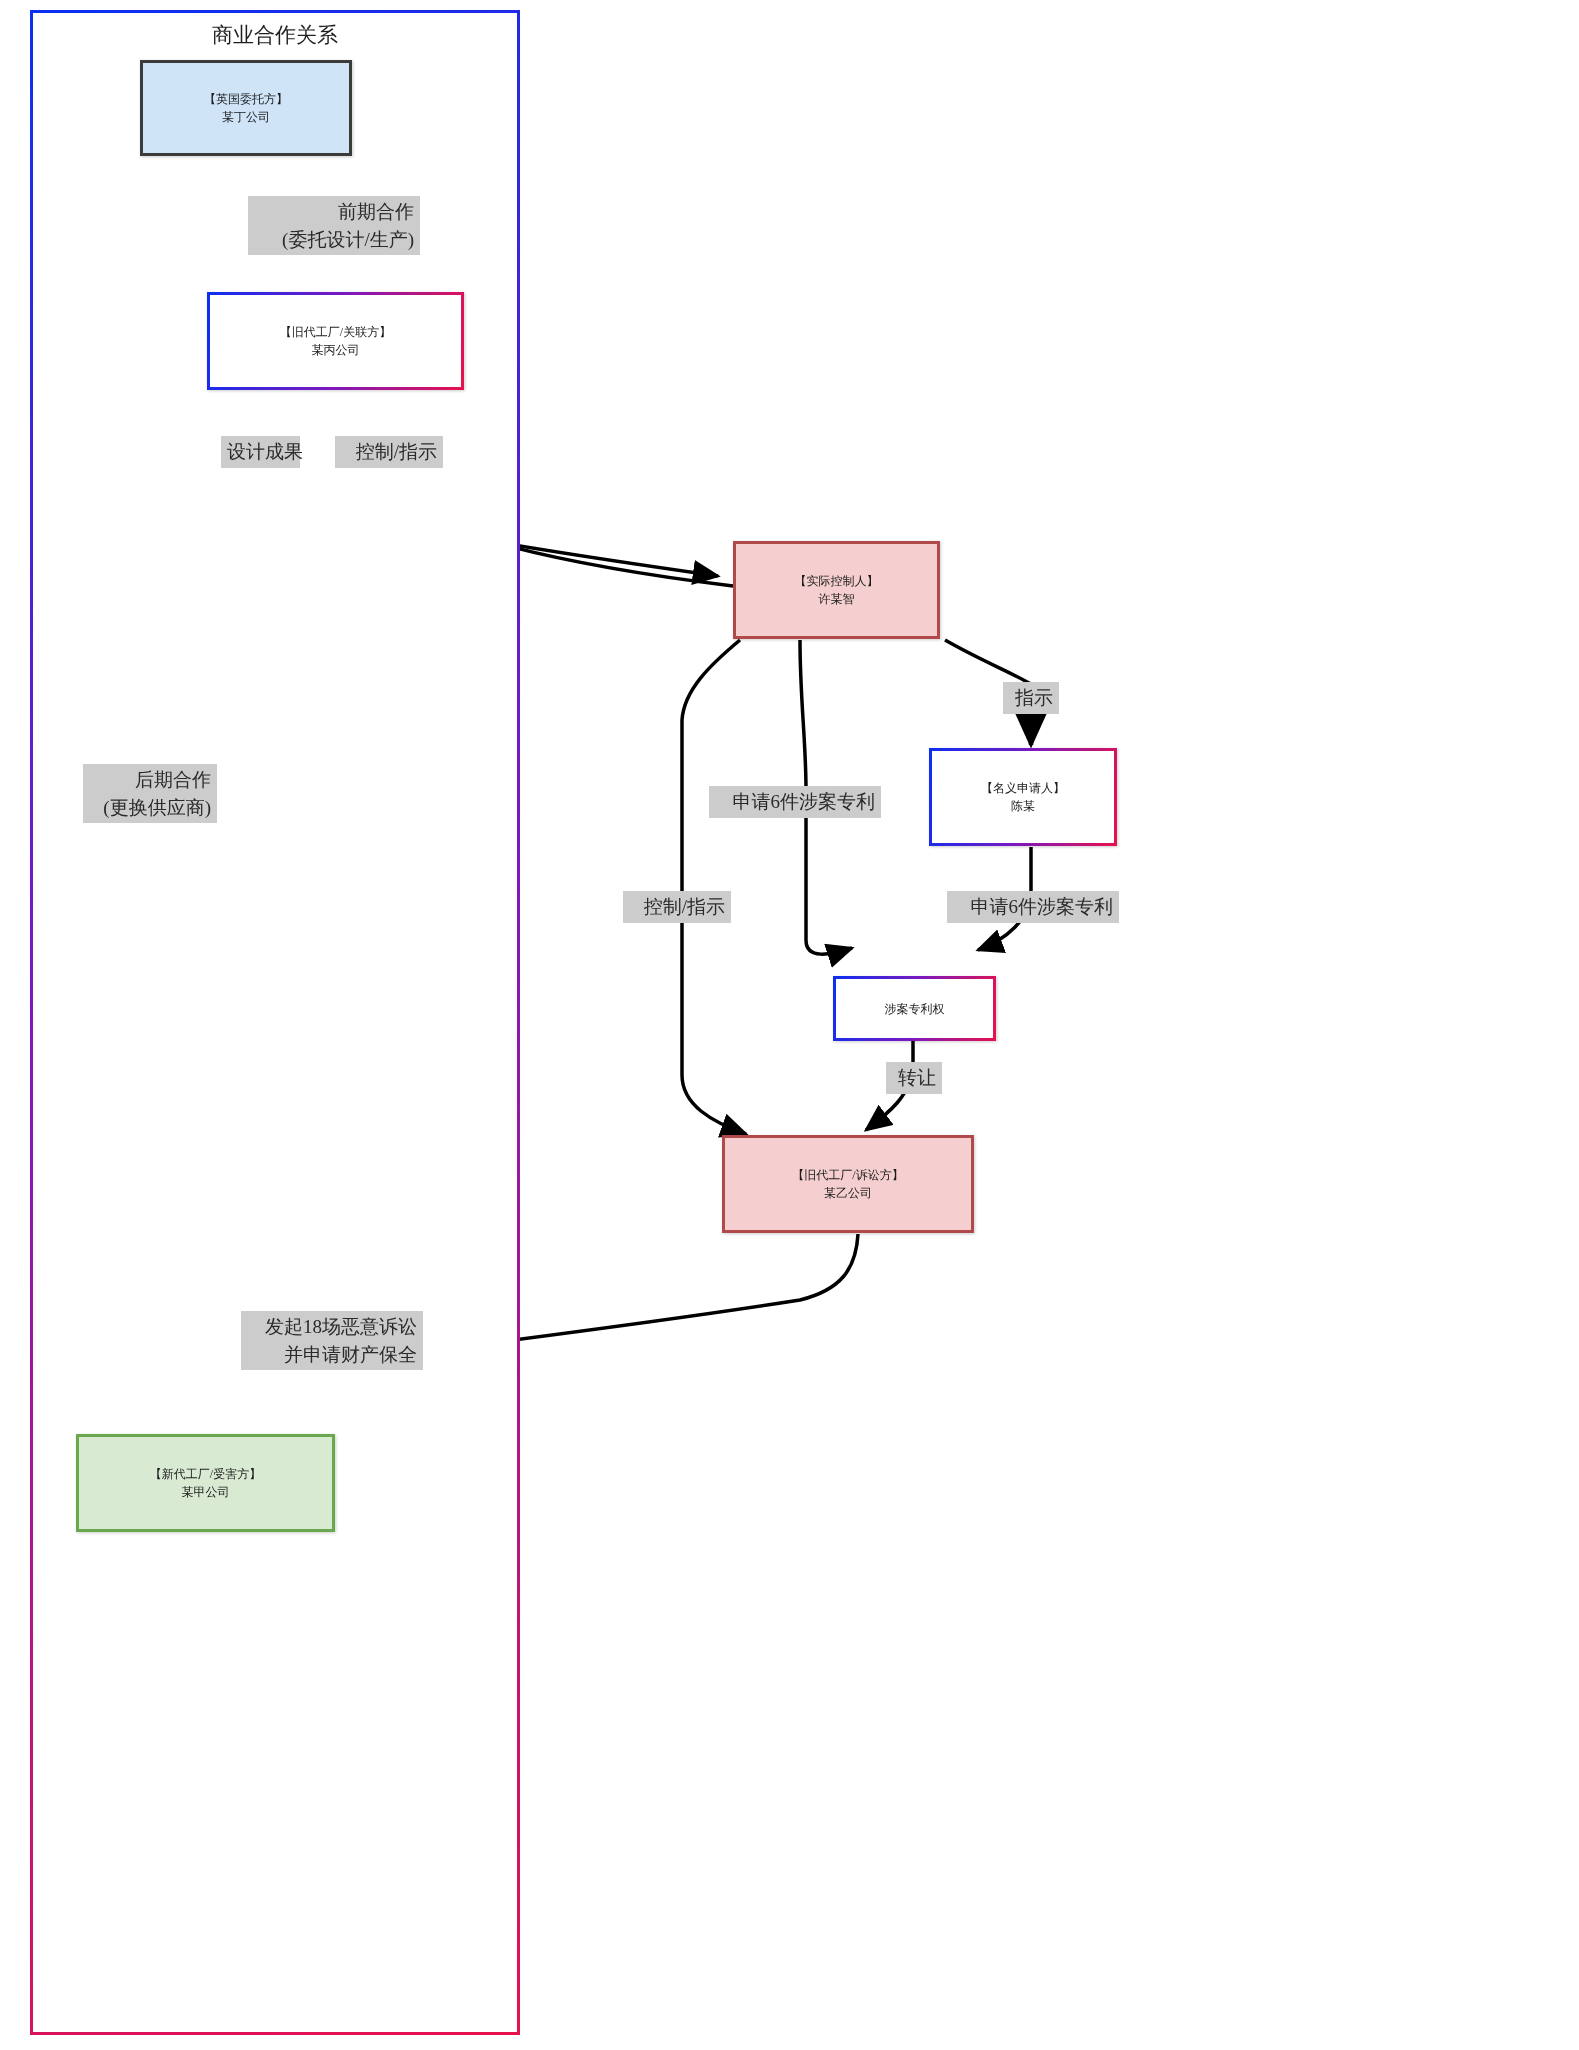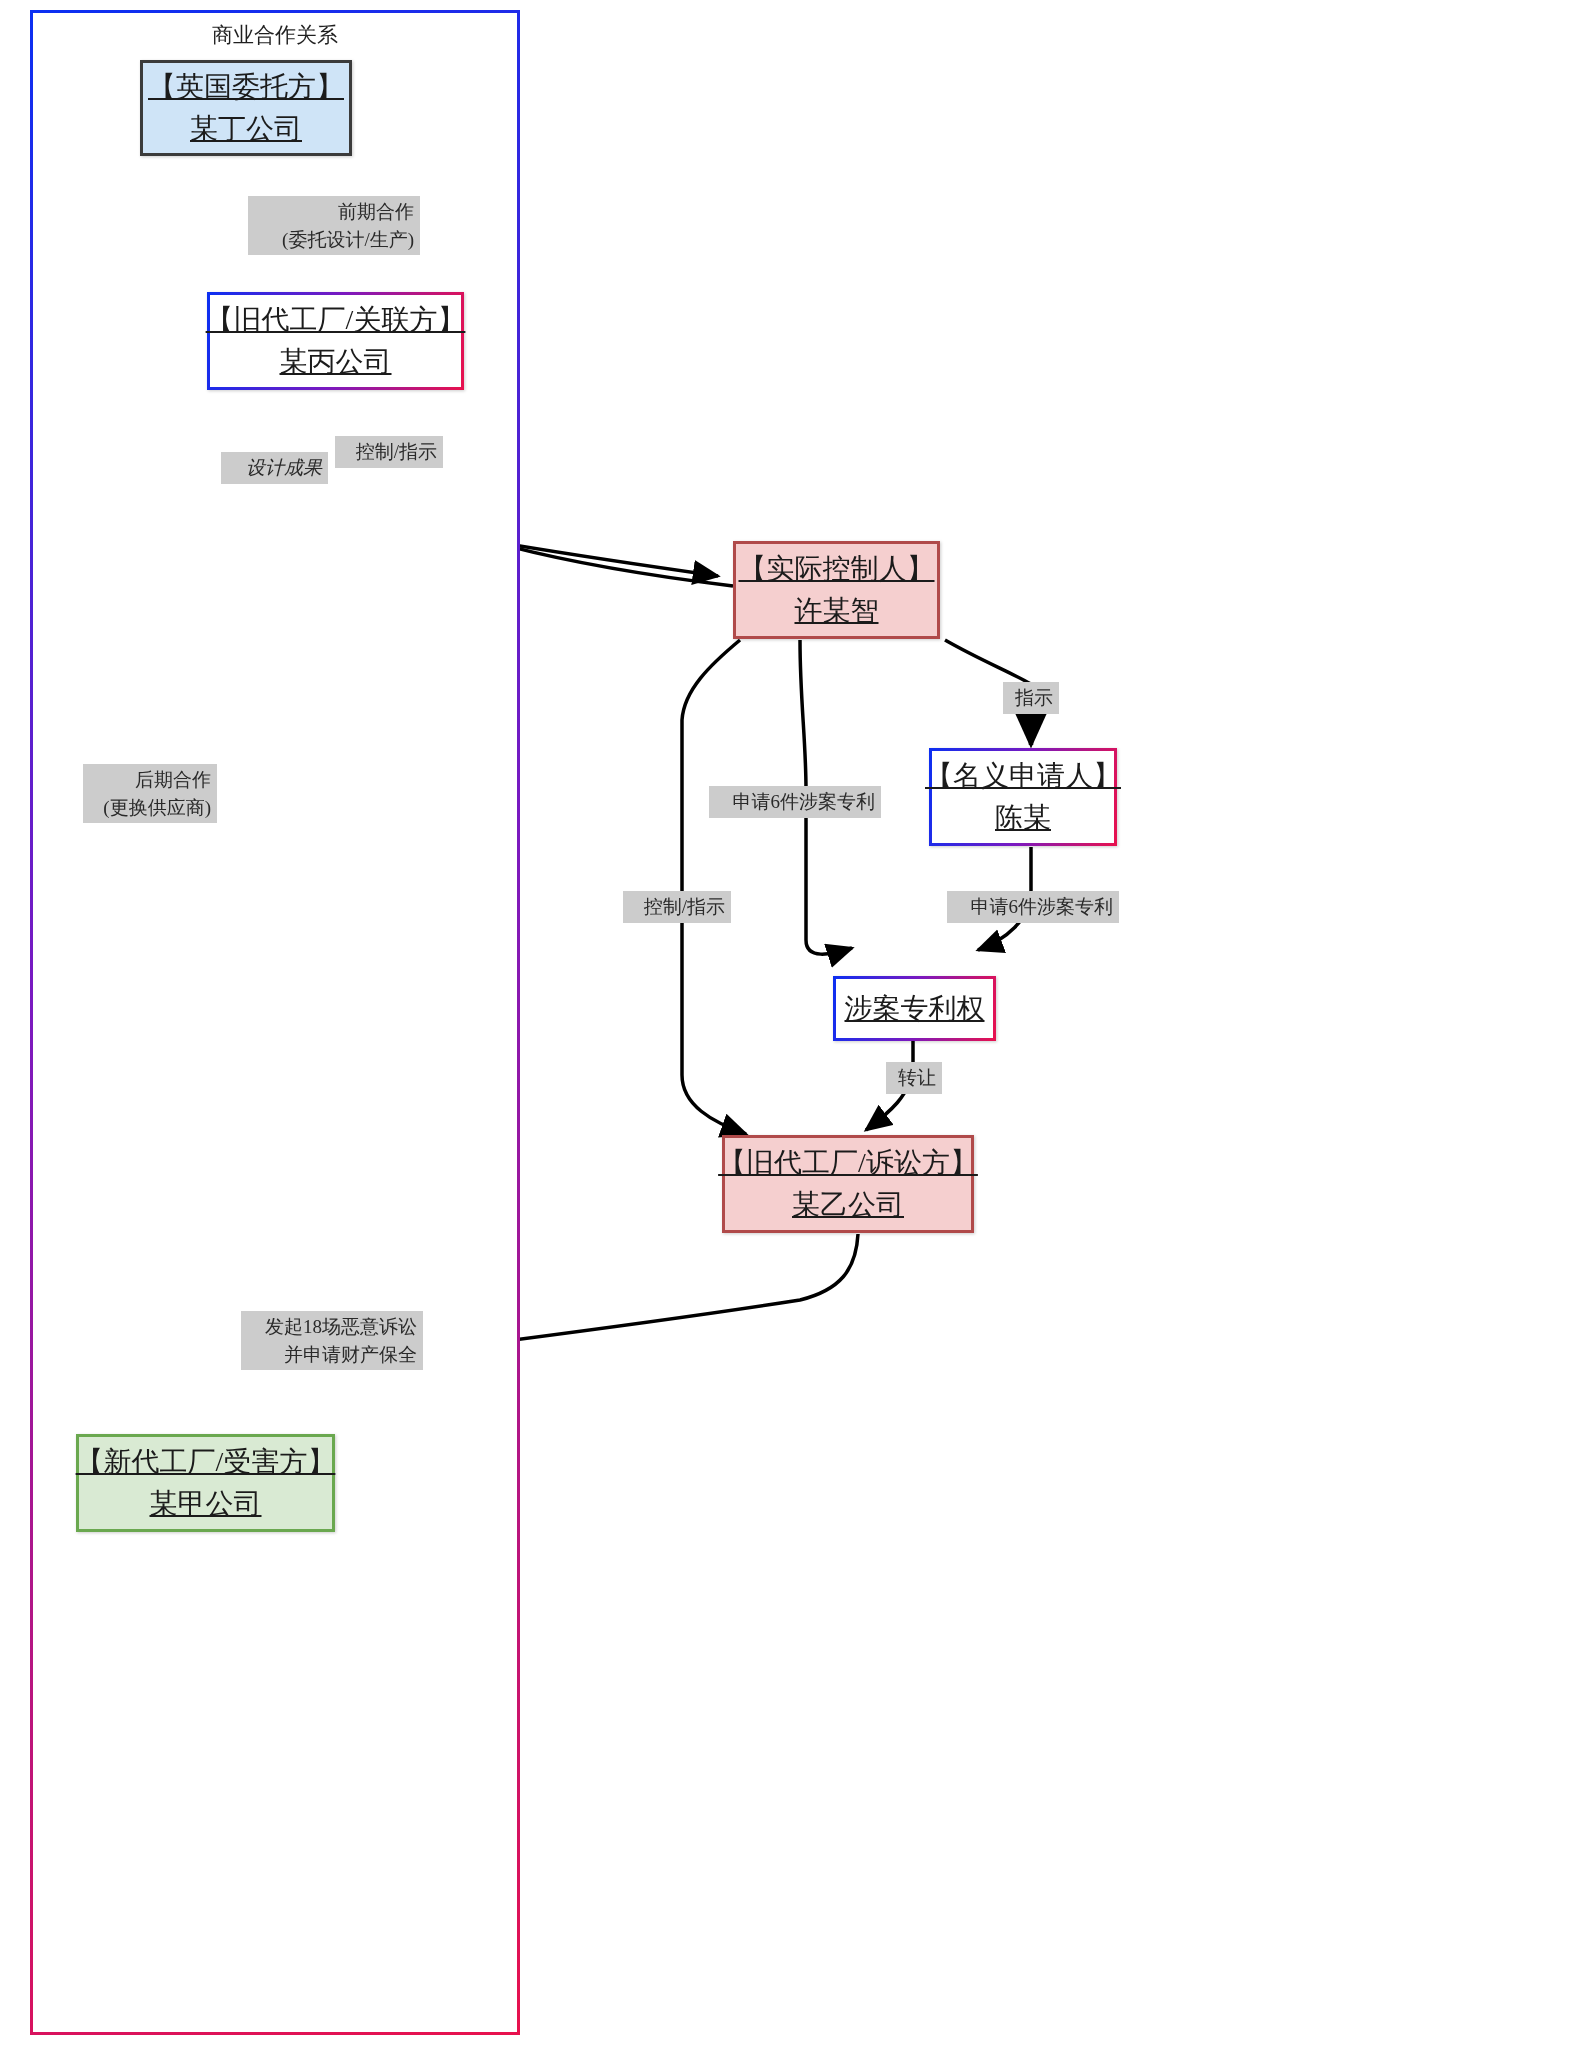--- a/index.html
+++ b/index.html
@@ -63,26 +63,25 @@
 
   
   .node {
     position: absolute;
     box-sizing: border-box;
     display: flex;
     flex-direction: column;
     align-items: center;
     justify-content: center;
     text-align: center;
-    font-size: 28px;
+    font-size: 12px;
     line-height: 1.5;
     color: #1b1b1b;
     padding: 8px 18px;
     box-shadow: 1px 1px 3px rgba(0,0,0,0.20);
-    text-decoration: underline;
   }
   .node .ln { white-space: nowrap; }
 
   
   #n-ding {
     left: 140px; top: 60px; width: 212px; height: 96px;
     background: #cfe4f7;
     border: 3px solid #3b3b3b;
   }
   
@@ -225,21 +224,21 @@
   <div class="elabel" style="left:248px; top:196px; width:172px;">
     <span class="ln">前期合作</span>
     <span class="ln">(委托设计/生产)</span>
   </div>
 
   <div class="elabel" style="left:83px; top:764px; width:134px;">
     <span class="ln">后期合作</span>
     <span class="ln">(更换供应商)</span>
   </div>
 
-  <div class="elabel" style="left:221px; top:452px; width:107px;font-style:italic;">
+  <div class="elabel" style="left:221px; top:436px; width:79px;">
     <span class="ln">设计成果</span>
   </div>
 
   <div class="elabel" style="left:335px; top:436px; width:108px;">
     <span class="ln">控制/指示</span>
   </div>
 
   <div class="elabel" style="left:1003px; top:682px; width:56px;">
     <span class="ln">指示</span>
   </div>

